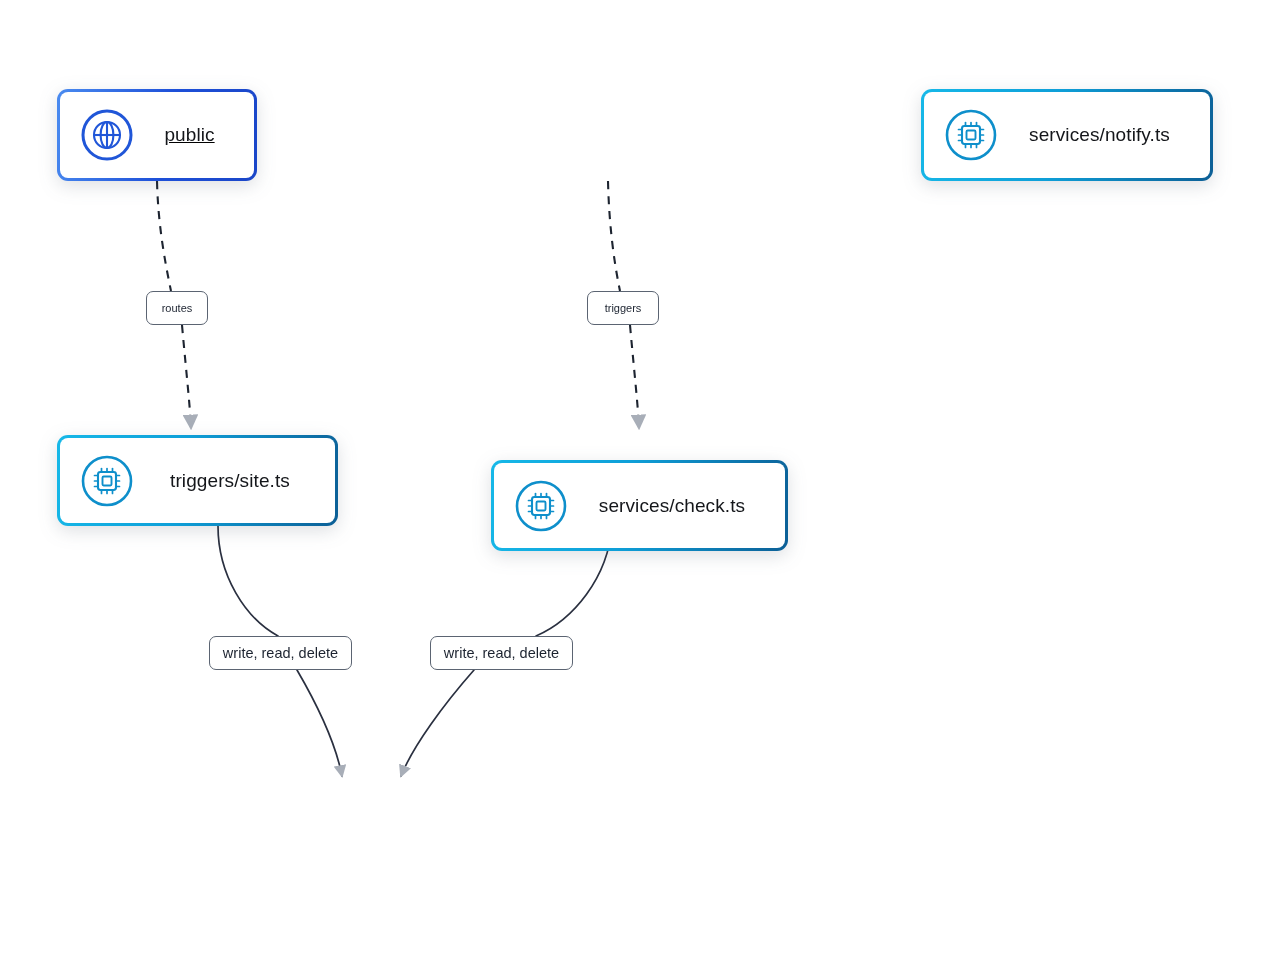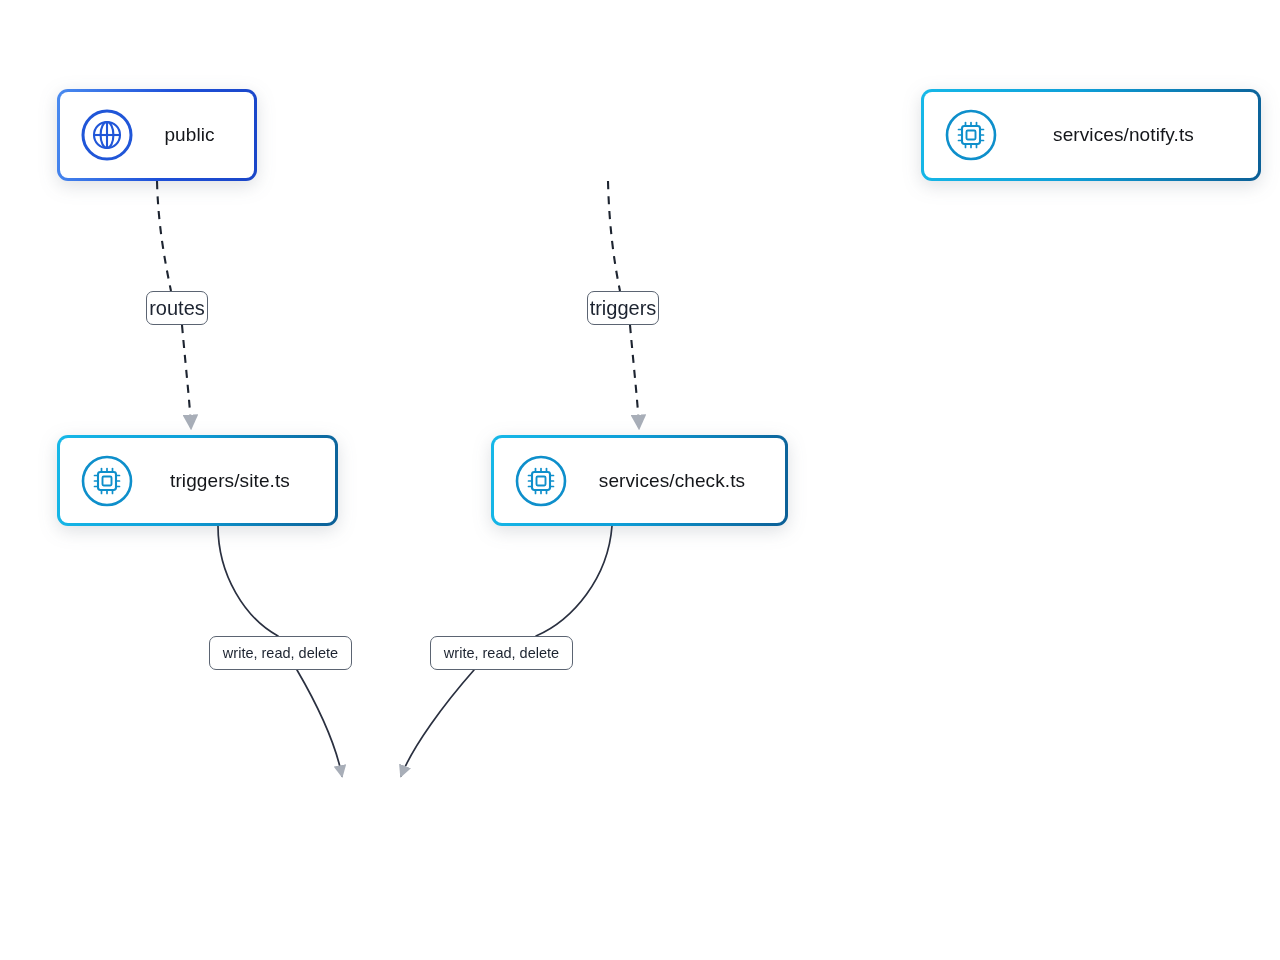--- a/index.html
+++ b/index.html
@@ -64,36 +64,36 @@
     text-align: center;
     font-size: 19px;
     color: #14161a;
     letter-spacing: 0.1px;
     padding-right: 16px;
     padding-left: 6px;
     white-space: nowrap;
   }
 
   
-  .n-public    { background-image: linear-gradient(100deg, #4a8bf0 0%, #1d4fd8 55%, #1a46c8 100%); }
+  .n-public    { background-image: linear-gradient(100deg, #4a8bf0 0%, #1d4fd8 55%, #1a46c8 100%); text-decoration: underline; }
   .n-sitecheck { background-image: linear-gradient(100deg, #9a5cf5 0%, #8a3de8 55%, #7b2fd6 100%); }
   .n-notify,
   .n-site,
   .n-check     { background-image: linear-gradient(100deg, #16b8e8 0%, #0e9fd8 45%, #0c5f96 100%); }
   .n-sites     { background-image: linear-gradient(100deg, #f06a86 0%, #e33a63 50%, #cf1040 100%); }
 
   
   .edge-label {
     position: absolute;
     box-sizing: border-box;
     background: #ffffff;
     border: 1.3px solid #5b6472;
     border-radius: 7px;
     color: #1c2330;
-    font-size: 20px;
+    font-size: 11px;
     display: flex;
     align-items: center;
     justify-content: center;
     white-space: nowrap;
     padding: 0 11px;
     height: 34px;
   }
   .edge-label.small { font-size: 14.5px; }
 </style>
 </head>
@@ -138,21 +138,21 @@
           <line x1="28" y1="15" x2="28" y2="41" stroke="#2056d8" stroke-width="2.1"></line>
           <line x1="15" y1="28" x2="41" y2="28" stroke="#2056d8" stroke-width="2.1"></line>
           <ellipse cx="28" cy="28" rx="6.4" ry="13" fill="none" stroke="#2056d8" stroke-width="2.1"></ellipse>
         </svg>
       </span>
       <span class="node-label">public</span>
     </div>
   </div>
 
 
-  <div class="node n-notify" style="left:921px; top:89px; width:340px; height:92px;">
+  <div class="node n-notify" style="left:921px; top:89px; width:292px; height:92px;">
     <div class="node-inner">
       <span class="node-icon">
         <svg width="56" height="56" viewBox="0 0 56 56">
           <circle cx="28" cy="28" r="24" fill="none" stroke="#0e8fcb" stroke-width="2.6"></circle>
           <rect x="19" y="19" width="18" height="18" rx="2.4" fill="none" stroke="#0e8fcb" stroke-width="2.1"></rect>
           <rect x="23.5" y="23.5" width="9" height="9" rx="1.2" fill="none" stroke="#0e8fcb" stroke-width="1.9"></rect>
           <g stroke="#0e8fcb" stroke-width="1.7" stroke-linecap="round">
             <line x1="22.5" y1="15.5" x2="22.5" y2="18.6"></line>
             <line x1="28" y1="15.5" x2="28" y2="18.6"></line>
             <line x1="33.5" y1="15.5" x2="33.5" y2="18.6"></line>
@@ -192,21 +192,21 @@
             <line x1="37.4" y1="22.5" x2="40.5" y2="22.5"></line>
             <line x1="37.4" y1="28" x2="40.5" y2="28"></line>
             <line x1="37.4" y1="33.5" x2="40.5" y2="33.5"></line>
           </g>
         </svg>
       </span>
       <span class="node-label">triggers/site.ts</span>
     </div>
   </div>
 
-  <div class="node n-check" style="left:491px; top:435px; width:297px; height:91px;">
+  <div class="node n-check" style="left:491px; top:460px; width:297px; height:91px;">
     <div class="node-inner">
       <span class="node-icon">
         <svg width="56" height="56" viewBox="0 0 56 56">
           <circle cx="28" cy="28" r="24" fill="none" stroke="#0e8fcb" stroke-width="2.6"></circle>
           <rect x="19" y="19" width="18" height="18" rx="2.4" fill="none" stroke="#0e8fcb" stroke-width="2.1"></rect>
           <rect x="23.5" y="23.5" width="9" height="9" rx="1.2" fill="none" stroke="#0e8fcb" stroke-width="1.9"></rect>
           <g stroke="#0e8fcb" stroke-width="1.7" stroke-linecap="round">
             <line x1="22.5" y1="15.5" x2="22.5" y2="18.6"></line>
             <line x1="28" y1="15.5" x2="28" y2="18.6"></line>
             <line x1="33.5" y1="15.5" x2="33.5" y2="18.6"></line>

